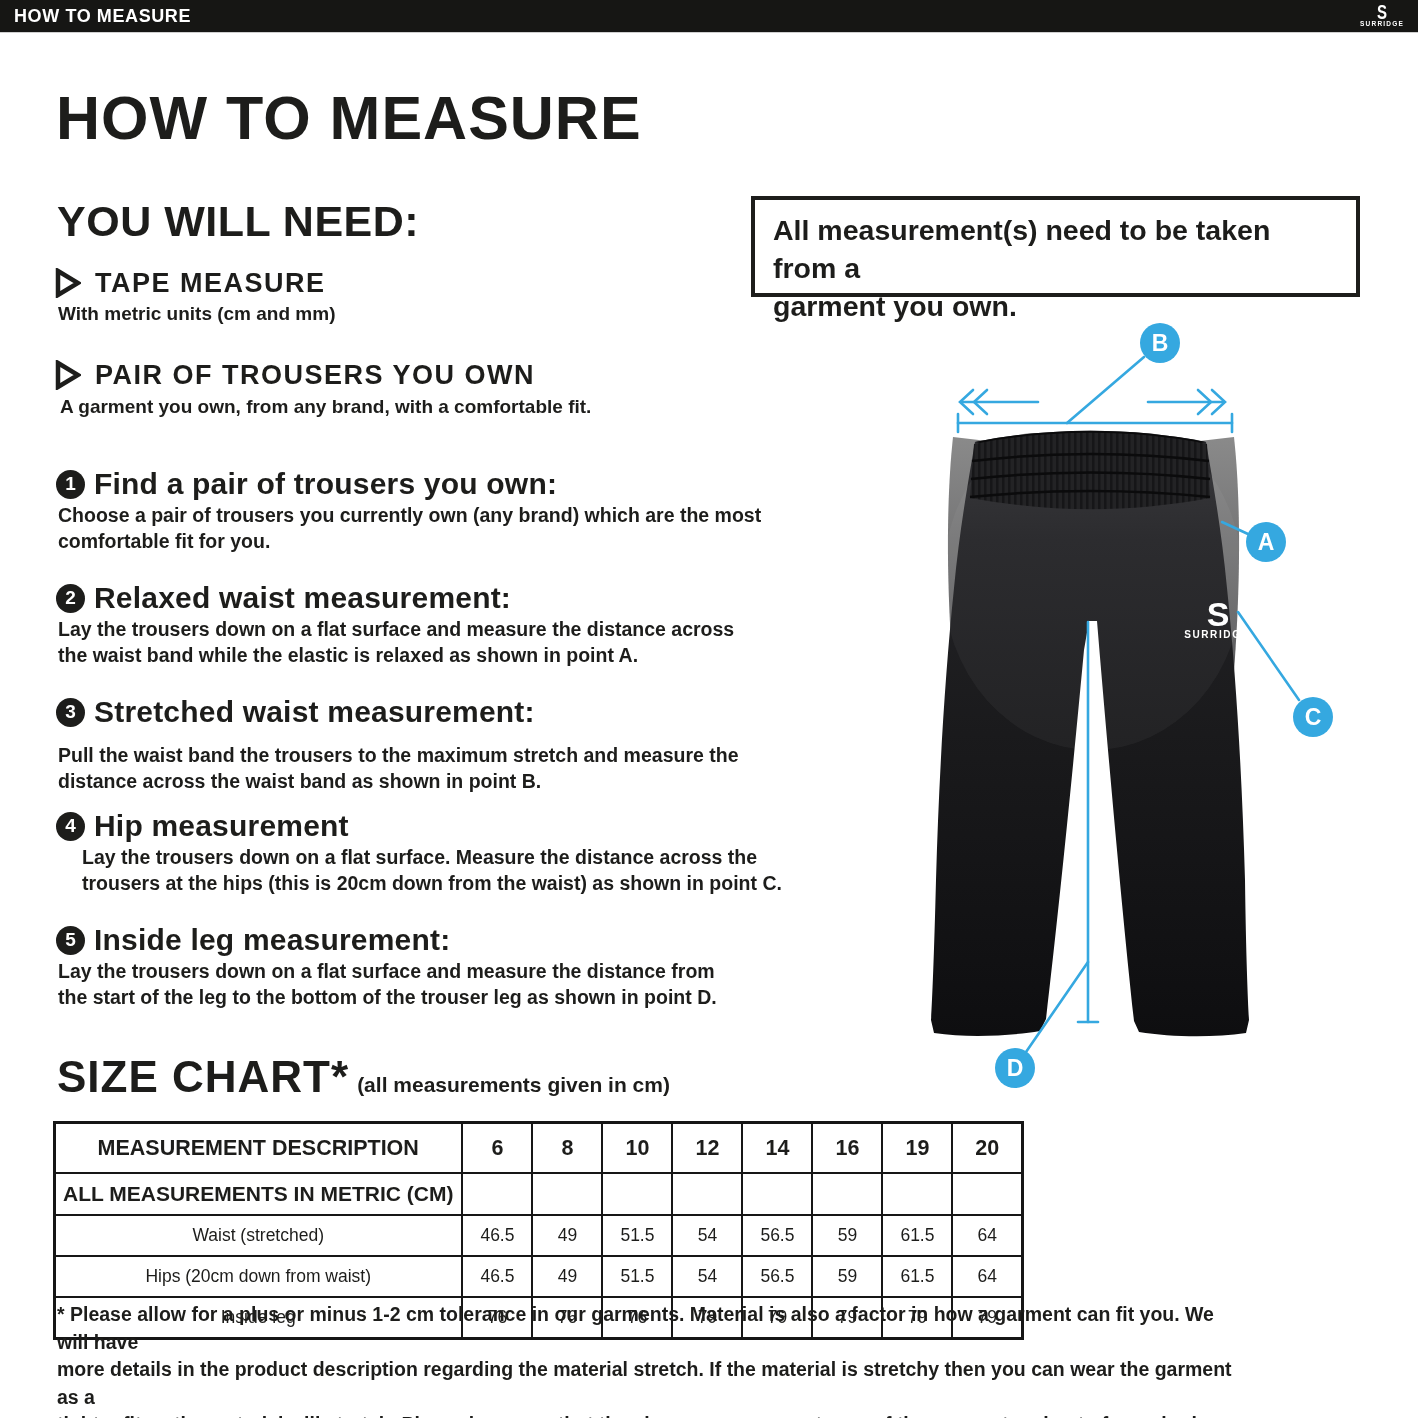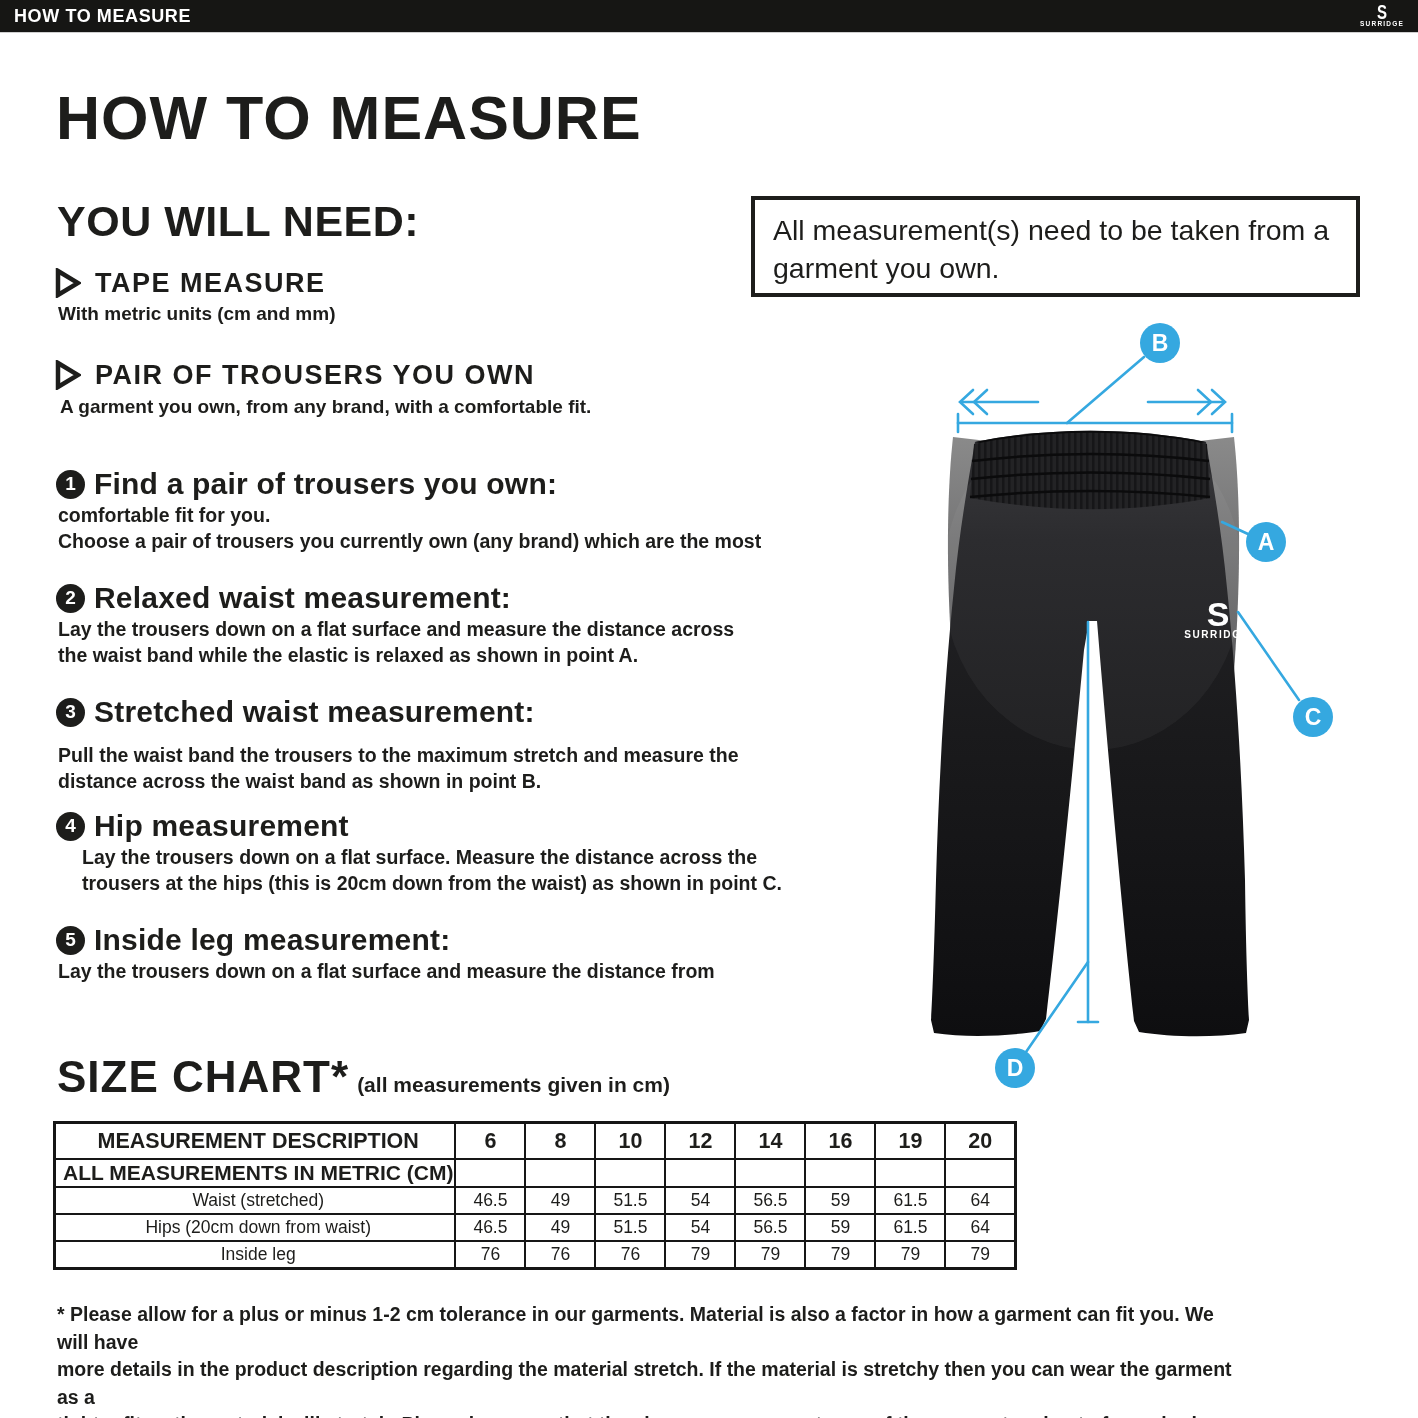--- a/index.html
+++ b/index.html
@@ -23,37 +23,37 @@
   .need-icon1{left:55px;top:268px;}
   .need-icon2{left:55px;top:360px;}
   .need-label{font-size:27px;font-weight:800;letter-spacing:1.5px;line-height:1;}
   .need-label1{left:95px;top:270px;text-align:center;}
   .need-label2{left:95px;top:362px;}
   .need-desc{font-size:19px;font-weight:700;line-height:1;}
   .need-desc1{left:58px;top:304px;}
   .need-desc2{left:60px;top:397px;}
   
   .notice{left:751px;top:196px;width:609px;height:101px;border:4px solid #1d1d1b;box-sizing:border-box;
-    padding:11px 18px 0 18px;font-size:28.5px;font-weight:400;line-height:38px;}
+    padding:11px 18px 0 18px;font-size:28.5px;font-weight:700;line-height:38px;}
   
   .step-head{display:flex;align-items:center;gap:9px;}
   .step-circle{width:29px;height:29px;border-radius:50%;background:#1d1d1b;color:#fff;
     display:flex;align-items:center;justify-content:center;font-size:19px;font-weight:700;flex:0 0 29px;}
   .step-title{font-size:30px;font-weight:800;line-height:1;letter-spacing:.2px;}
   .s1{left:56px;top:469px;} .s2{left:56px;top:583px;} .s3{left:56px;top:697px;}
   .s4{left:56px;top:811px;} .s5{left:56px;top:925px;}
   .step-body{font-size:19.5px;font-weight:700;line-height:25.5px;}
   .b1{left:58px;top:503px;} .b2{left:58px;top:617px;} .b3{left:58px;top:731px;margin-top:12px;}
   .b4{left:58px;top:845px;margin-left:24px;} .b5{left:58px;top:959px;}
   
   .size-head{left:57px;top:1055px;display:flex;align-items:baseline;gap:8px;text-align:right;}
   .size-title{font-size:44px;font-weight:800;letter-spacing:1px;line-height:1;}
   .size-sub{font-size:21px;font-weight:700;}
   table.size{left:53px;top:1121px;border-collapse:collapse;table-layout:fixed;border:3px solid #161616;}
-  table.size th,table.size td{border:2px solid #161616;padding:1px;margin:0;overflow:hidden;white-space:nowrap;}
+  table.size th,table.size td{border:2px solid #161616;padding:8px;margin:0;overflow:hidden;white-space:nowrap;}
   .c-desc{text-align:left;padding-left:7px !important;}
   .hrow td,.hrow th{height:32px;font-size:21.5px;font-weight:700;text-align:center;}
   .mrow td{height:24px;font-size:21px;font-weight:700;}
   .drow td{height:23px;font-size:17.5px;font-weight:400;text-align:center;}
   .drow .c-desc{font-size:17.5px;}
   
   .footnote{left:57px;top:1301px;width:1185px;font-size:19.5px;font-weight:700;line-height:27.5px;}
   
   .diagram{left:870px;top:320px;width:548px;height:780px;}
 </style>
@@ -86,22 +86,22 @@
 <div class="abs notice">
   <div>All measurement(s) need to be taken from a</div>
   <div>garment you own.</div>
 </div>
 
 <div class="abs step-head s1">
   <div class="step-circle">1</div>
   <div class="step-title">Find a pair of trousers you own:</div>
 </div>
 <div class="abs step-body b1">
+  <div>Choose a pair of trousers you currently own (any brand) which are the most</div>
   <div>comfortable fit for you.</div>
-  <div>Choose a pair of trousers you currently own (any brand) which are the most</div>
 </div>
 
 <div class="abs step-head s2">
   <div class="step-circle">2</div>
   <div class="step-title">Relaxed waist measurement:</div>
 </div>
 <div class="abs step-body b2">
   <div>Lay the trousers down on a flat surface and measure the distance across</div>
   <div>the waist band while the elastic is relaxed as shown in point A.</div>
 </div>
@@ -123,20 +123,21 @@
   <div>Lay the trousers down on a flat surface. Measure the distance across the</div>
   <div>trousers at the hips (this is 20cm down from the waist) as shown in point C.</div>
 </div>
 
 <div class="abs step-head s5">
   <div class="step-circle">5</div>
   <div class="step-title">Inside leg measurement:</div>
 </div>
 <div class="abs step-body b5">
   <div>Lay the trousers down on a flat surface and measure the distance from</div>
+  <div>the start of the leg to the bottom of the trouser leg as shown in point D.</div>
 </div>
 
 <svg class="abs diagram" viewBox="0 0 548 780">
   <defs>
     <linearGradient id="bodyGrad" x1="0" y1="0" x2="0" y2="1">
       <stop offset="0" stop-color="#323235"></stop>
         <stop offset="0.18" stop-color="#232326"></stop>
       <stop offset="0.5" stop-color="#1a1a1c"></stop>
         <stop offset="1" stop-color="#0e0e10"></stop>
     </linearGradient>

